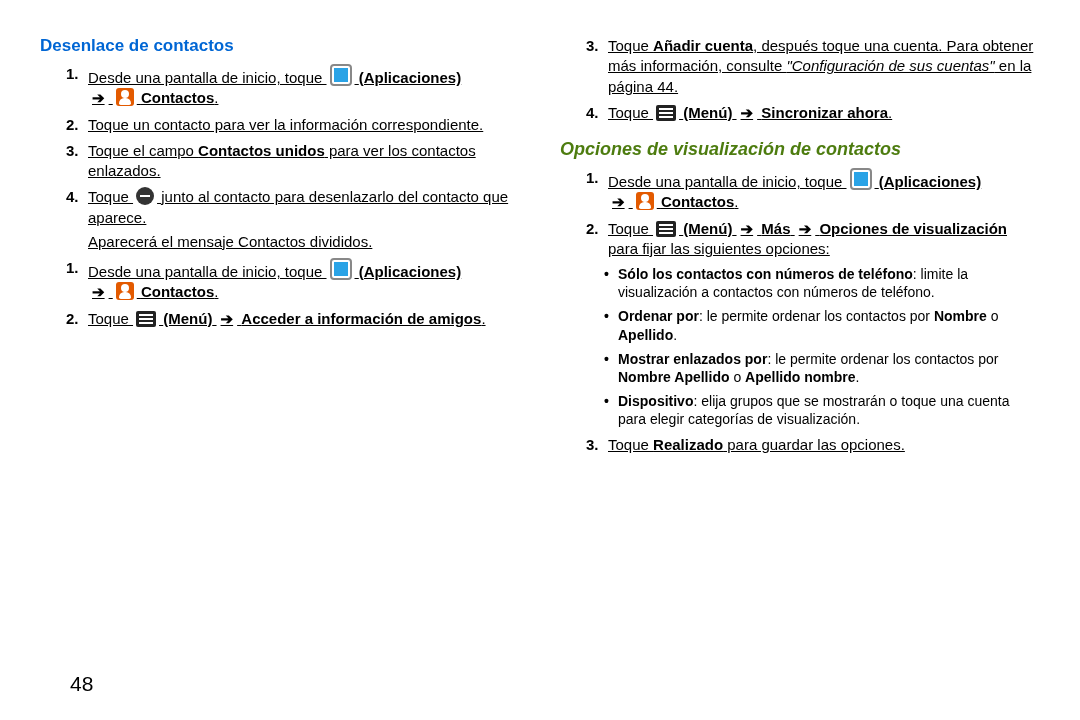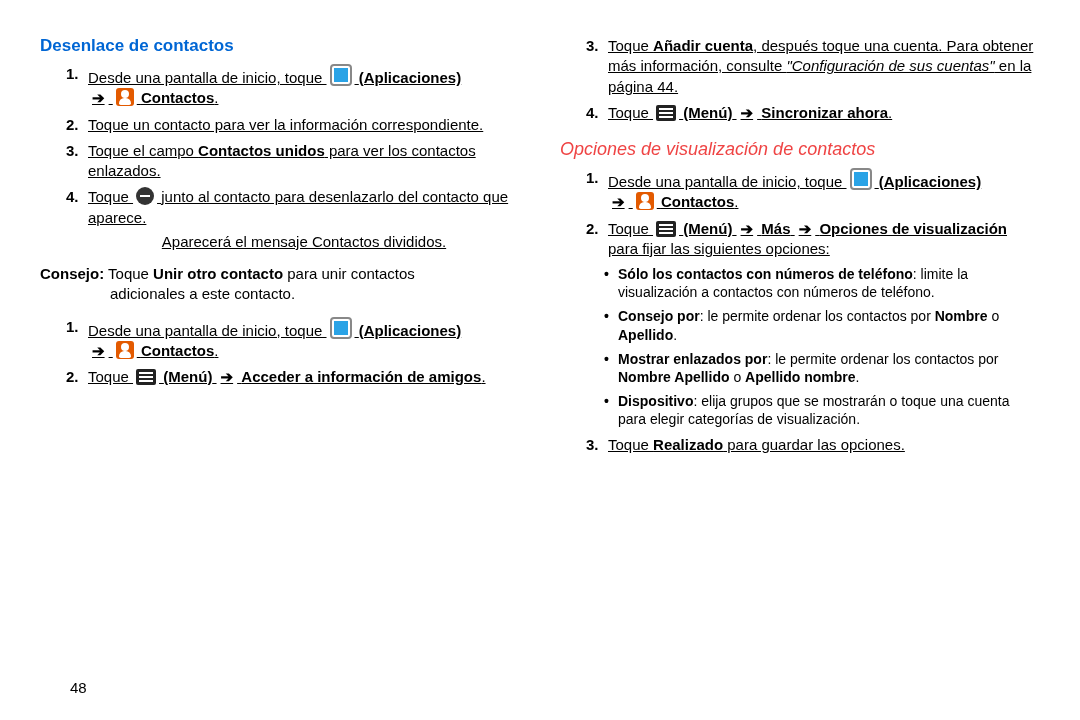--- a/index.html
+++ b/index.html
@@ -26,39 +26,39 @@
   .col-left { padding-right: 20px; }
   .col-right { padding-left: 20px; }
 
   .h-blue {
     color: #0066d4;
     font-weight: bold;
     font-size: 17px;
     margin: 6px 0 8px 0;
   }
   .h-orange {
-    color: #ef4444;
-    font-weight: normal;
+    color: #4d7c0f;
+    font-weight: bold;
     font-style: italic;
     font-size: 18px;
     margin: 16px 0 8px 0;
   }
 
   .step {
     display: flex;
     margin: 6px 0 6px 26px;
     line-height: 1.35;
   }
   .step .num {
     width: 22px;
     flex: 0 0 22px;
     font-weight: bold;
   }
   .step .body { flex: 1; text-decoration: underline; }
-  .step .sub { margin-top: 4px; text-align: center; }
+  .step .sub { margin-top: 4px; }
 
   .para {
     margin: 6px 0 6px 26px;
     line-height: 1.35;
   }
 
   .tip {
     margin: 12px 0 12px 0;
     line-height: 1.35;
   }
@@ -150,21 +150,21 @@
     top: 3px; height: 2px;
     background: #fff;
     box-shadow: 0 4px 0 #fff, 0 8px 0 #fff;
   }
   .arrow { font-weight: bold; margin: 0 4px; }
 
   .page-num {
     position: absolute;
     left: 70px;
     bottom: 24px;
-    font-size: 15px;
+    font-size: 21px;
   }
 </style>
 </head>
 <body>
 
 <div class="page">
 
   <div class="col col-left">
     <div class="h-blue">Desenlace de contactos</div>
 
@@ -196,24 +196,20 @@
     <div class="step">
       <div class="num">4.</div>
       <div class="body">
         <span>Toque </span>
         <span class="icon icon-minus"></span>
         <span> junto al contacto para desenlazarlo del contacto que aparece.</span>
         <div class="sub">Aparecerá el mensaje Contactos divididos.</div>
       </div>
     </div>
 
-    <div class="tip">
-      <span class="lbl">Consejo:</span><span> Toque </span><b>Unir otro contacto</b><span> para unir contactos</span>
-      <div class="rest">adicionales a este contacto.</div>
-    </div>
 
 
 
     <div class="step">
       <div class="num">1.</div>
       <div class="body">
         <span>Desde una pantalla de inicio, toque </span>
         <span class="icon icon-apps"></span>
         <b>(Aplicaciones)</b>
         <br>
@@ -283,21 +279,21 @@
         <span> para fijar las siguientes opciones:</span>
       </div>
     </div>
 
     <div class="bullet">
       <div class="dot">•</div>
       <div class="bbody"><b>Sólo los contactos con números de teléfono</b><span>: limite la visualización a contactos con números de teléfono.</span></div>
     </div>
     <div class="bullet">
       <div class="dot">•</div>
-      <div class="bbody"><b>Consejo por</b><span>: le permite ordenar los contactos por </span><b>Nombre</b><span> o </span><b>Apellido</b>.</div>
+      <div class="bbody"><b>Ordenar por</b><span>: le permite ordenar los contactos por </span><b>Nombre</b><span> o </span><b>Apellido</b>.</div>
     </div>
     <div class="bullet">
       <div class="dot">•</div>
       <div class="bbody"><b>Mostrar enlazados por</b><span>: le permite ordenar los contactos por </span><b>Nombre Apellido</b><span> o </span><b>Apellido nombre</b>.</div>
     </div>
     <div class="bullet">
       <div class="dot">•</div>
       <div class="bbody"><b>Dispositivo</b><span>: elija grupos que se mostrarán o toque una cuenta para elegir categorías de visualización.</span></div>
     </div>
 

